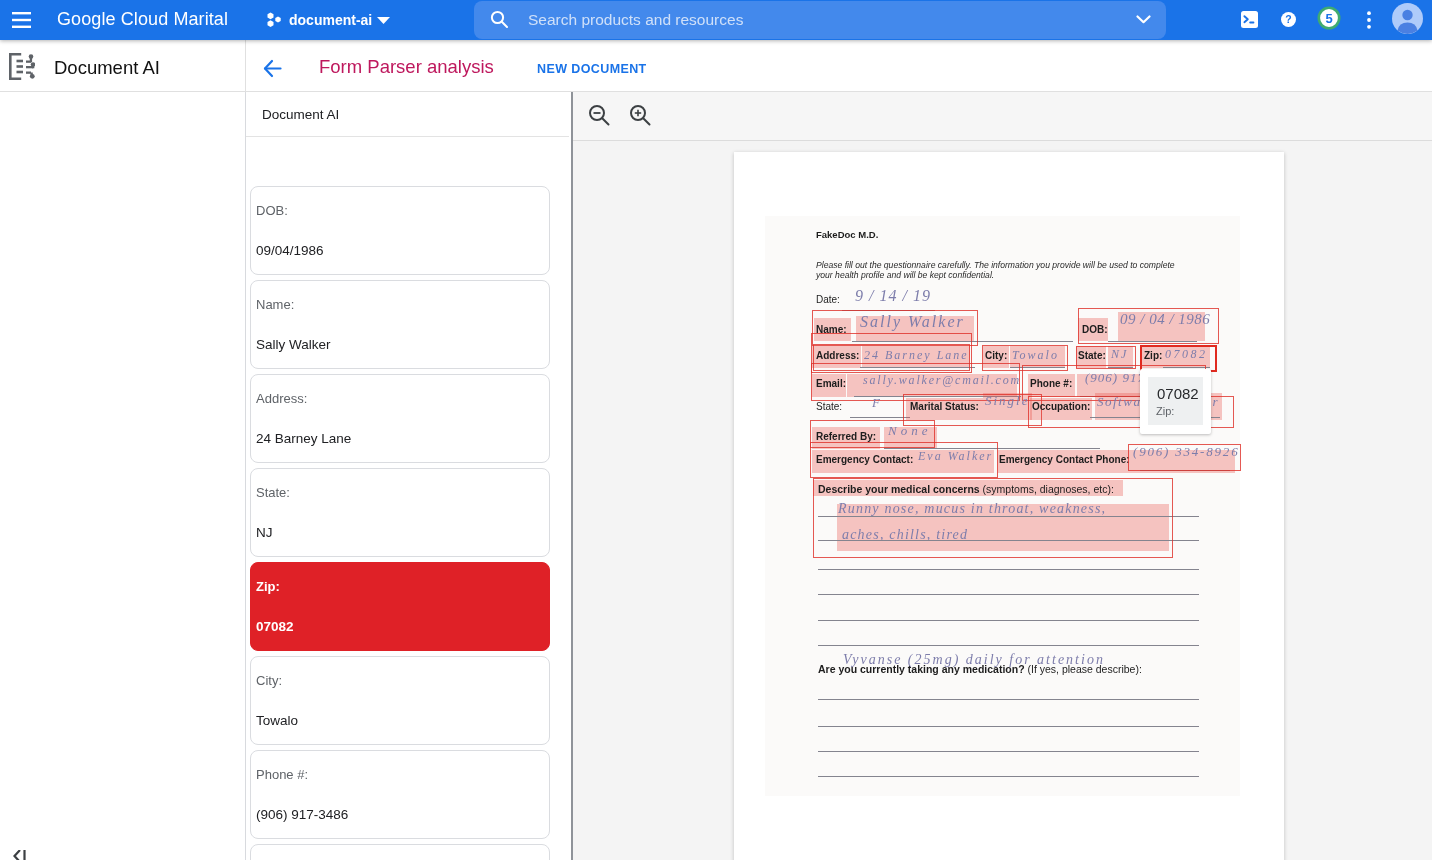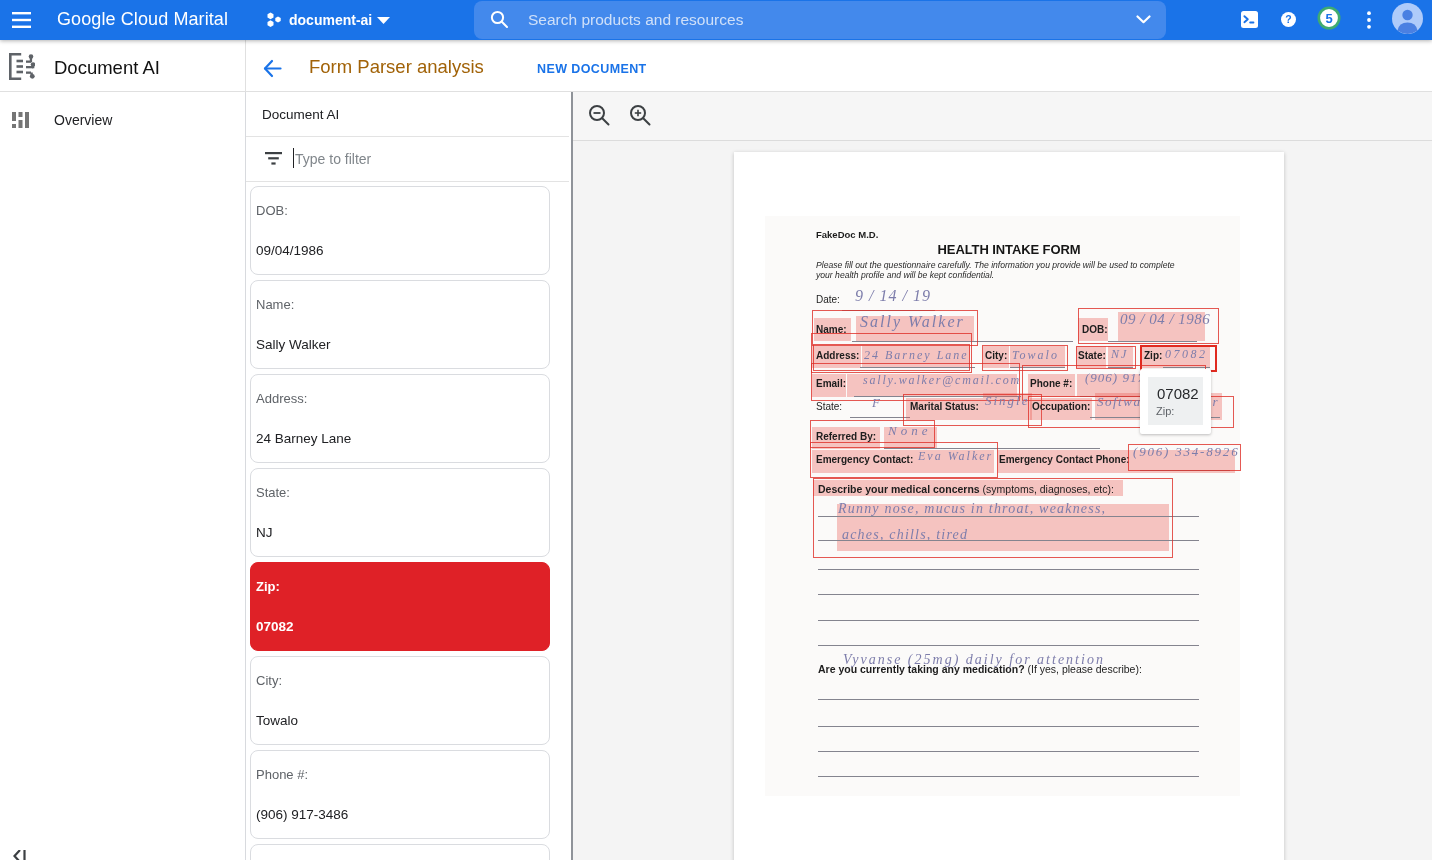--- a/index.html
+++ b/index.html
@@ -10,21 +10,21 @@
   
   #topbar{left:0;top:0;width:1432px;height:40px;background:#1a73e8;z-index:30;box-shadow:0 1px 4px rgba(0,0,0,0.3);}
   #gcp-title{left:57px;top:9px;font-size:18px;color:#fff;letter-spacing:0.1px;}
   #proj-name{left:289px;top:12px;font-size:14px;color:#fff;font-weight:bold;}
   #searchbar{left:474px;top:1px;width:692px;height:38px;background:#4389ec;border-radius:8px;}
   #search-ph{left:528px;top:11px;font-size:15.5px;color:#cfe0f9;}
 
   
   #header{left:0;top:40px;width:1432px;height:51px;background:#fff;border-bottom:1px solid #e0e0e0;z-index:20;}
   #docai-title{left:54px;top:17px;font-size:18.5px;color:#111;}
-  #fpa-title{left:309px;top:16px;font-size:18.5px;color:#a16207;}
+  #fpa-title{left:319px;top:16px;font-size:18.5px;color:#be185d;}
   #newdoc{left:537px;top:22px;font-size:12.5px;color:#1a73e8;font-weight:bold;letter-spacing:0.4px;}
 
   
   #sidebar{left:0;top:92px;width:245px;height:768px;background:#fff;border-right:1px solid #dadce0;}
   .navitem{position:absolute;left:0;width:245px;height:40px;}
   .navitem .txt{position:absolute;left:54px;top:12px;font-size:14px;color:#202124;}
   #nav-proc{background:#e8f0fe;}
   #nav-proc .txt{color:#1a73e8;}
 
   
@@ -88,56 +88,33 @@
       <g stroke="#1a73e8" stroke-width="2.2" fill="none" stroke-linecap="round" stroke-linejoin="round">
         <line x1="2" y1="9.5" x2="17.5" y2="9.5"></line>
         <path d="M9 2 L2 9.5 L9 17"></path>
       </g>
     </svg>
     <div class="abs" id="fpa-title">Form Parser analysis</div>
     <div class="abs" id="newdoc">NEW DOCUMENT</div>
   </div>
 
   <div class="abs" id="sidebar">
-    <div class="navitem" id="nav-over" style="top:8px;">
-      <svg class="abs" style="left:12px;top:12px;" width="17" height="16" viewBox="0 0 17 16">
-        <g fill="#757575">
-          <rect x="0" y="0" width="4" height="9"></rect>
-          <rect x="0" y="12" width="4" height="4"></rect>
-          <rect x="6.5" y="0" width="4" height="5"></rect>
-          <rect x="6.5" y="8" width="4" height="8"></rect>
-          <rect x="13" y="0" width="4" height="16"></rect>
-        </g>
-      </svg>
-      <div class="txt">Overview</div>
-    </div>
 
     <svg class="abs" style="left:13px;top:758px;" width="16" height="12" viewBox="0 0 16 12">
       <g stroke="#3c4043" stroke-width="2.2" fill="none">
         <path d="M7 0 L1.5 6 L7 12"></path>
         <line x1="11.5" y1="0" x2="11.5" y2="12"></line>
       </g>
     </svg>
   </div>
 
   <div class="abs" id="midpanel">
     <div class="abs" id="mp-head">
         <div class="abs" id="mp-title">Document AI</div>
       </div>
-    <div class="abs" id="mp-filter">
-      <svg class="abs" style="left:19px;top:15px;" width="17" height="13" viewBox="0 0 17 13">
-        <g fill="#3c4043">
-          <rect x="0" y="0" width="17" height="2.2"></rect>
-          <rect x="3.2" y="5.2" width="10.6" height="2.2"></rect>
-          <rect x="6.4" y="10.4" width="4.2" height="2.2"></rect>
-        </g>
-      </svg>
-      <div class="abs" id="caret"></div>
-      <div class="abs" id="filter-ph">Type to filter</div>
-    </div>
     <div class="card" style="top:94px;">
         <div class="lbl">DOB:</div>
         <div class="val">09/04/1986</div>
       </div>
     <div class="card" style="top:188px;">
         <div class="lbl">Name:</div>
         <div class="val">Sally Walker</div>
       </div>
     <div class="card" style="top:282px;">
         <div class="lbl">Address:</div>
@@ -175,21 +152,20 @@
         <circle cx="9" cy="9" r="7" fill="none" stroke="#3c4043" stroke-width="2"></circle>
         <line x1="14.2" y1="14.2" x2="20.5" y2="20.5" stroke="#3c4043" stroke-width="2" stroke-linecap="round"></line>
         <line x1="5.8" y1="9" x2="12.2" y2="9" stroke="#3c4043" stroke-width="1.6"></line>
         <line x1="9" y1="5.8" x2="9" y2="12.2" stroke="#3c4043" stroke-width="1.6"></line>
       </svg>
     </div>
     <div class="abs" id="page">
 
       <div class="abs" style="left:31px;top:64px;width:475px;height:580px;background:#fbfaf9;"></div>
       <div class="flabel" style="left:82px;top:77px;font-size:9.5px;">FakeDoc M.D.</div>
-      <div class="abs" style="left:30px;top:90px;width:490px;text-align:center;font-size:13px;font-weight:bold;color:#161616;letter-spacing:-0.1px;">HEALTH INTAKE FORM</div>
       <div class="abs" style="left:82px;top:108px;width:400px;font-size:8.6px;font-style:italic;color:#2a2a2a;line-height:10px;">Please fill out the questionnaire carefully. The information you provide will be used to complete<br>your health profile and will be kept confidential.</div>
 
       <div class="fnorm" style="left:82px;top:142px;">Date:</div>
       <div class="hw" style="left:121px;top:135px;font-size:16px;letter-spacing:1px;">9 / 14 / 19</div>
       <div class="uline" style="left:108px;top:158px;width:93px;"></div>
 
       <div class="pink" style="left:80px;top:166px;width:37px;height:23px;"></div>
       <div class="pink" style="left:122px;top:164px;width:118px;height:25px;"></div>
       <div class="flabel" style="left:82px;top:172px;">Name:</div>
       <div class="hw" style="left:126px;top:161px;font-size:16px;letter-spacing:2px;">Sally Walker</div>

